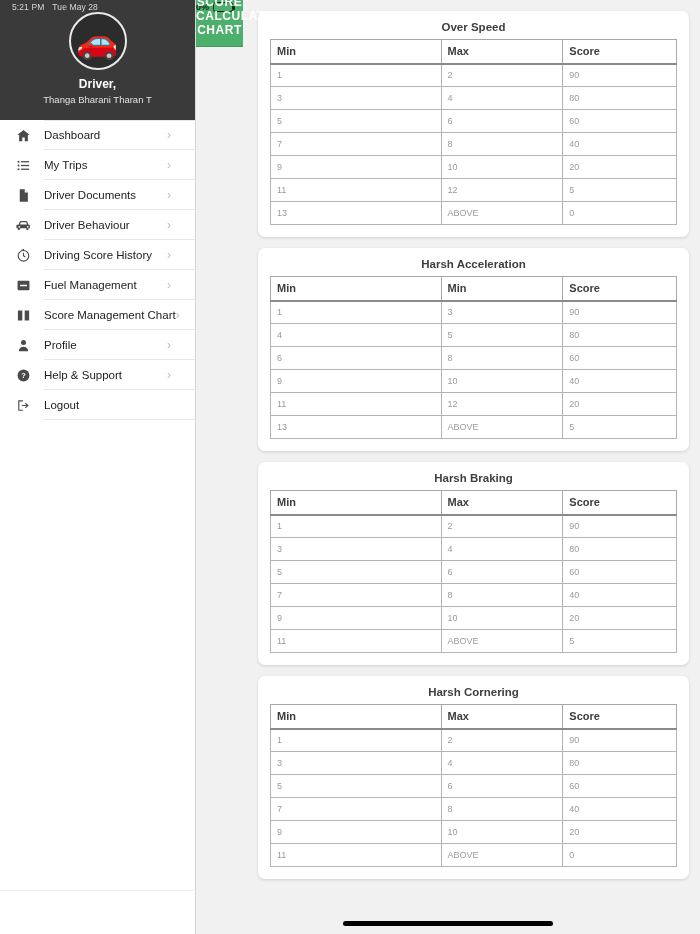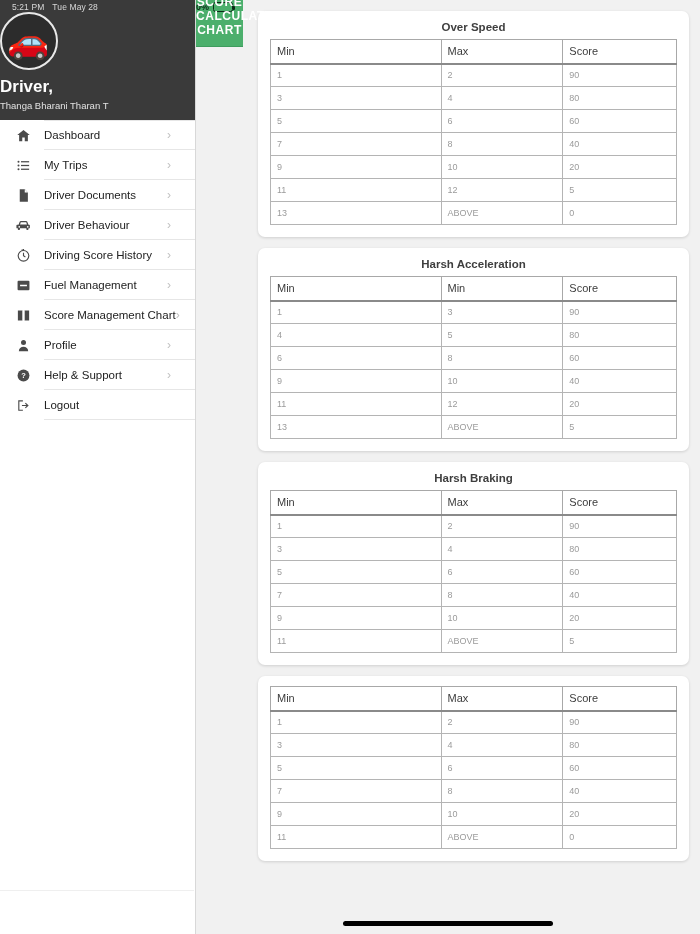--- a/index.html
+++ b/index.html
@@ -16,21 +16,21 @@
     width: 196px; height: 934px;
     background: #ffffff;
     display: flex; flex-direction: column;
     position: relative;
     border-right: 1px solid #d8d8d8;
   }
   .sidebar-head {
     background: #3a3a3a;
     height: 120px;
     display: flex; flex-direction: column;
-    align-items: flex-start;
+    align-items: center;
     position: relative;
   }
   .statusbar-left {
     position: absolute; top: 2px; left: 0; right: 0;
     display: flex; gap: 8px;
     padding-left: 12px;
     font-size: 8.5px; color: #d8d8d8;
     letter-spacing: .1px;
   }
   .avatar-wrap {
@@ -38,21 +38,21 @@
     width: 58px; height: 58px;
     border-radius: 50%;
     background: #2c2c2c;
     border: 2.5px solid #e9e9e9;
     display: flex; align-items: center; justify-content: center;
     overflow: hidden;
   }
   .avatar-car { font-size: 34px; line-height: 1; }
   .driver-title {
     margin-top: 7px; color: #ffffff;
-    font-size: 17px; font-weight: bold;
+    font-size: 12px; font-weight: bold;
   }
   .driver-name {
     margin-top: 3px; color: #e2e2e2;
     font-size: 9.5px;
   }
 
   .menu { flex: 1; background: #ffffff; padding-top: 0; }
   .menu-item {
     height: 30px;
     display: flex; align-items: center;
@@ -153,21 +153,21 @@
     table-layout: fixed;
   }
   table.score-table th, table.score-table td {
     border: 1px solid #a8a8a8;
     height: 23px;
     padding: 0 0 0 6px;
     text-align: left;
     font-weight: normal;
   }
   table.score-table th {
-    font-size: 11px; color: #3d3d3d; font-weight: normal;
+    font-size: 11px; color: #3d3d3d; font-weight: bold;
     height: 24px;
     border-bottom-width: 2px;
     border-bottom-color: #8a8a8a;
   }
   table.score-table td {
     font-size: 9px; color: #9b9b9b;
     border-color: #b4b4b4;
   }
   table.score-table col.c1 { width: 42%; }
   table.score-table col.c2 { width: 30%; }
@@ -489,20 +489,21 @@
             <tr>
                 <td>11</td>
                 <td>ABOVE</td>
                 <td>5</td>
               </tr>
           </tbody>
         </table>
       </div>
 
       <div class="card">
+        <div class="card-title">Harsh Cornering</div>
         <table class="score-table">
           <colgroup>
               <col class="c1">
               <col class="c2">
               <col class="c3">
             </colgroup>
           <thead>
               <tr>
             <th>Min</th>
             <th>Max</th>

